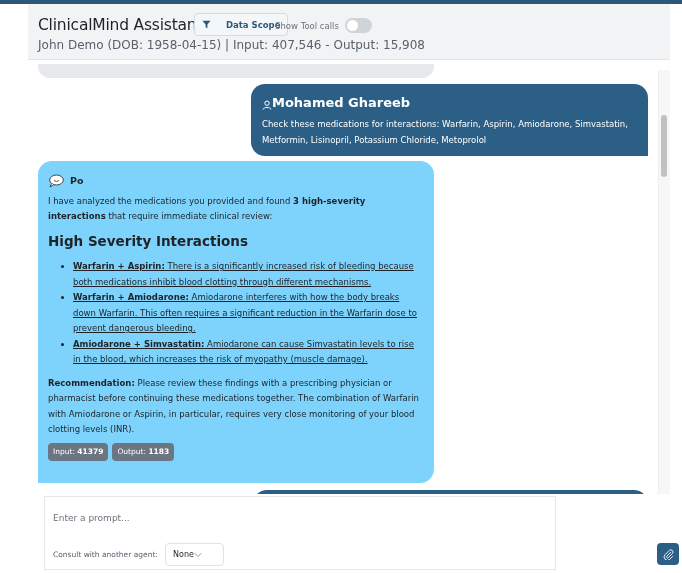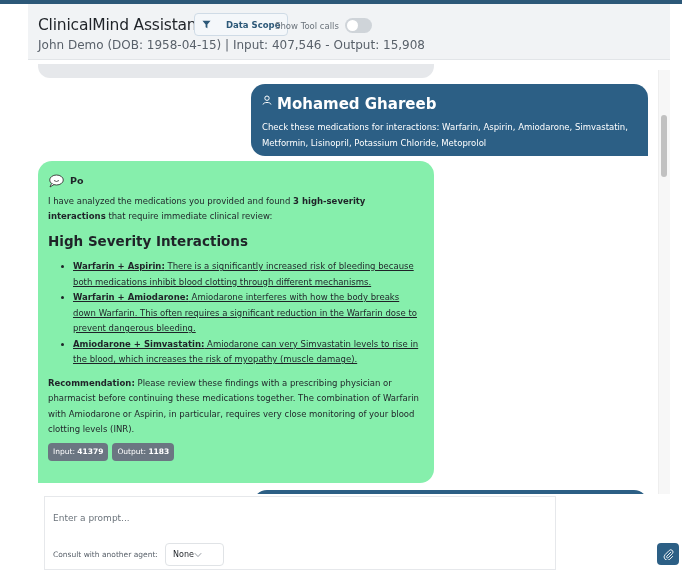--- a/index.html
+++ b/index.html
@@ -13,25 +13,25 @@
   .toggle { width: 27px; height: 15px; border-radius: 8px; background: #cfd4d9; position: relative; }
   .toggle::after { content: ""; position: absolute; left: 2px; top: 2px; width: 11px; height: 11px; border-radius: 50%; background: #ffffff; }
   .subline { position: absolute; left: 10px; top: 34px; font-size: 12px; color: #59616a; text-align: center; }
 
   .chat { position: absolute; left: 28px; top: 60px; width: 642px; height: 434px; overflow: hidden; }
   .scrollbar { position: absolute; left: 658px; top: 70px; width: 12px; height: 424px; background: #f7f7f7; border-left: 1px solid #eeeeee; }
   .scroll-thumb { position: absolute; left: 2px; top: 45px; width: 6px; height: 62px; border-radius: 3px; background: #c1c1c1; }
 
   .prev-bubble { position: absolute; left: 10px; top: 4px; width: 396px; height: 14px; background: #e6e8eb; border-radius: 0 0 12px 12px; }
   .user-bubble { position: absolute; left: 223px; top: 24px; width: 397px; height: 72px; background: #2c5f85; border-radius: 14px 14px 0 14px; color: #ffffff; padding: 11px 11px; }
-  .bubble-head { display: flex; align-items: flex-start; gap: 5px; font-size: 15px; font-weight: bold; margin-bottom: 6px; }
+  .bubble-head { display: flex; align-items: flex-end; font-size: 13px; font-weight: bold; margin-bottom: 6px; }
   .bubble-head svg { width: 10px; height: 10px; }
   .user-text { font-size: 8.5px; line-height: 16px; }
 
-  .bot-bubble { position: absolute; left: 10px; top: 101px; width: 396px; height: 322px; background: #86efac; border-radius: 14px 14px 14px 0; padding: 12px 10px; font-size: 8.5px; line-height: 15.5px; color: #1f2328; }
+  .bot-bubble { position: absolute; left: 10px; top: 101px; width: 396px; height: 322px; background: #7dd3fc; border-radius: 14px 14px 14px 0; padding: 12px 10px; font-size: 8.5px; line-height: 15.5px; color: #1f2328; }
   .bot-head { display: flex; align-items: center; gap: 6px; font-size: 9.5px; font-weight: bold; margin-bottom: 5px; }
   .bot-head svg { width: 16px; height: 14px; }
   .h2 { font-size: 13.5px; font-weight: bold; margin: 9px 0 10px; }
   ul { padding-left: 25px; margin-bottom: 8px; }
   li { margin-bottom: 0; text-decoration: underline; }
   .tokens { display: flex; gap: 4px; margin-top: 5px; text-align: right; }
   .token-badge { background: #6b7682; color: #ffffff; font-size: 7.5px; border-radius: 4px; padding: 3px 5px; line-height: 12px; }
   .next-bubble { position: absolute; left: 225px; top: 430px; width: 395px; height: 20px; background: #2c5f85; border-radius: 14px 14px 0 0; }
 
   .composer { position: absolute; left: 44px; top: 496px; width: 512px; height: 74px; background: #ffffff; border: 1px solid #e6e8eb; }
@@ -87,21 +87,21 @@
           <path d="M3.5 9.5 L2 13 L6 10.5" fill="#ffffff" stroke="#333" stroke-width="0.9"></path>
           <path d="M6 6.5 Q8.5 8.5 11 6.5" fill="none" stroke="#333" stroke-width="0.8"></path>
         </svg>
       <span>Po</span>
     </div>
     <p><span>I have analyzed the medications you provided and found </span><b>3 high-severity interactions</b><span> that require immediate clinical review:</span></p>
     <div class="h2">High Severity Interactions</div>
     <ul>
       <li><b>Warfarin + Aspirin:</b><span> There is a significantly increased risk of bleeding because both medications inhibit blood clotting through different mechanisms.</span></li>
       <li><b>Warfarin + Amiodarone:</b><span> Amiodarone interferes with how the body breaks down Warfarin. This often requires a significant reduction in the Warfarin dose to prevent dangerous bleeding.</span></li>
-      <li><b>Amiodarone + Simvastatin:</b><span> Amiodarone can very Simvastatin levels to rise in the blood, which increases the risk of myopathy (muscle damage).</span></li>
+      <li><b>Amiodarone + Simvastatin:</b><span> Amiodarone can cause Simvastatin levels to rise in the blood, which increases the risk of myopathy (muscle damage).</span></li>
     </ul>
     <p><b>Recommendation:</b><span> Please review these findings with a prescribing physician or pharmacist before continuing these medications together. The combination of Warfarin with Amiodarone or Aspirin, in particular, requires very close monitoring of your blood clotting levels (INR).</span></p>
     <div class="tokens">
       <span class="token-badge"><span>Input: </span><b>41379</b></span>
       <span class="token-badge"><span>Output: </span><b>1183</b></span>
     </div>
   </div>
 
   <div class="next-bubble"></div>
 </div>

